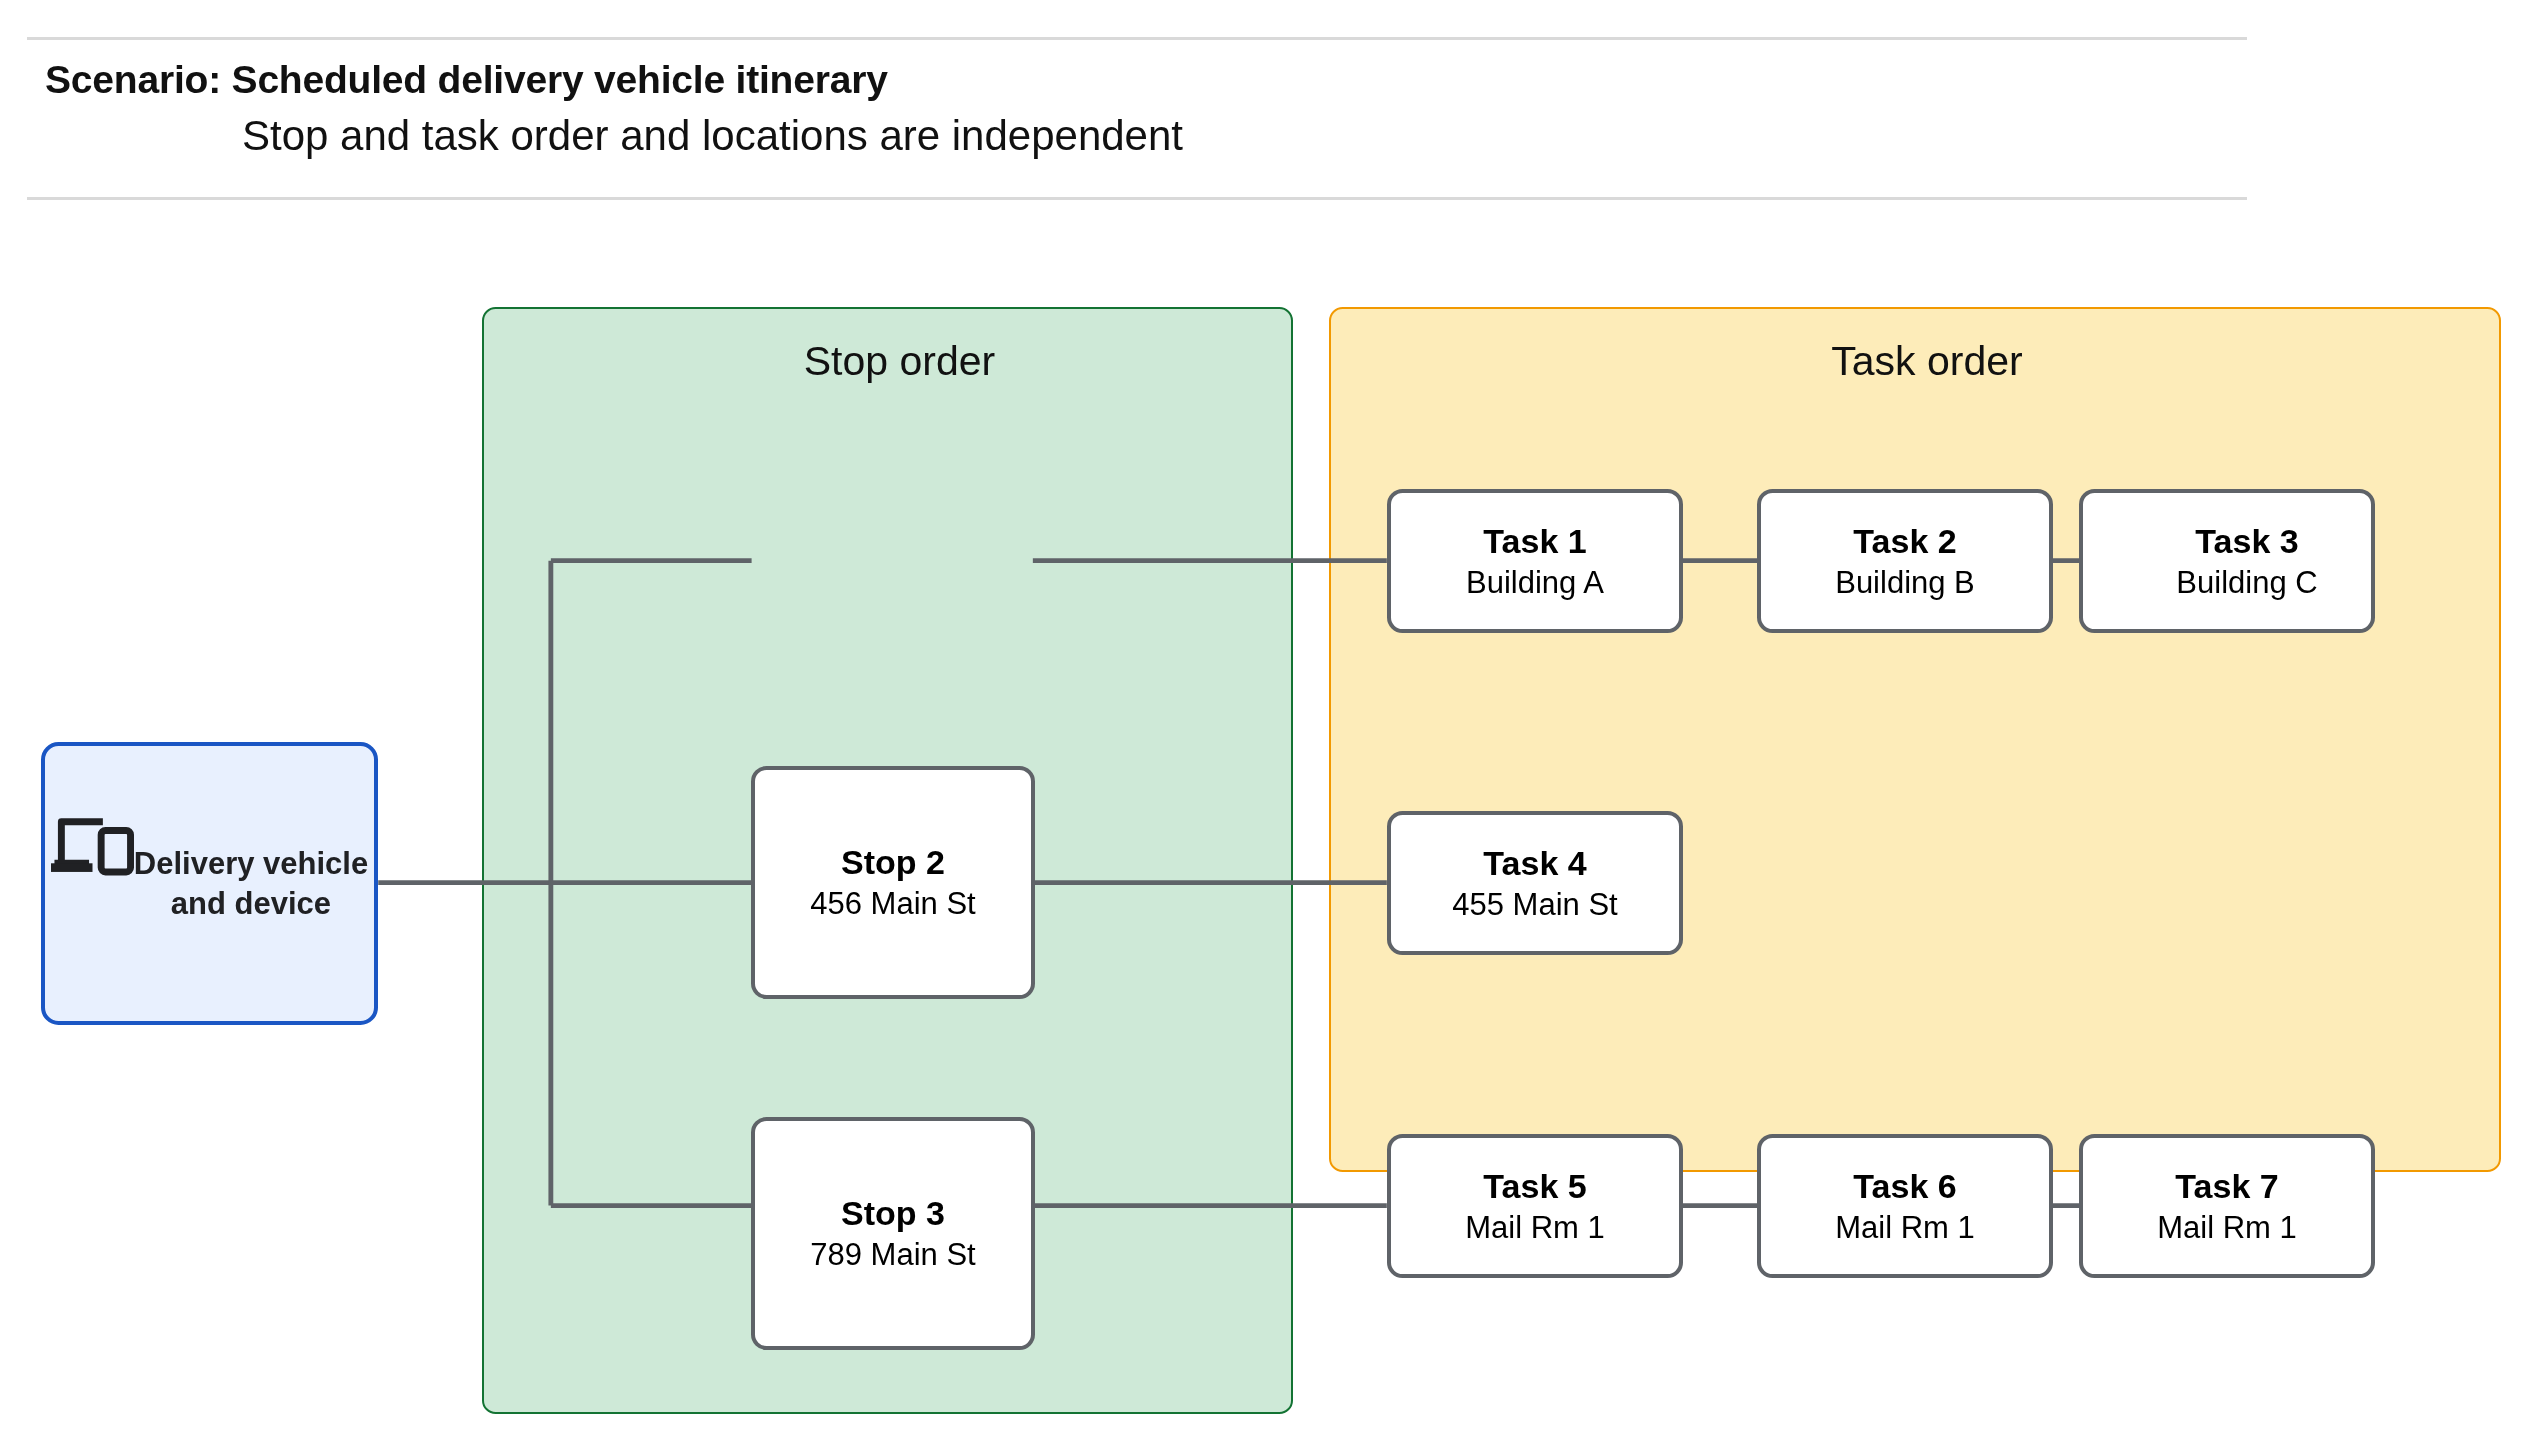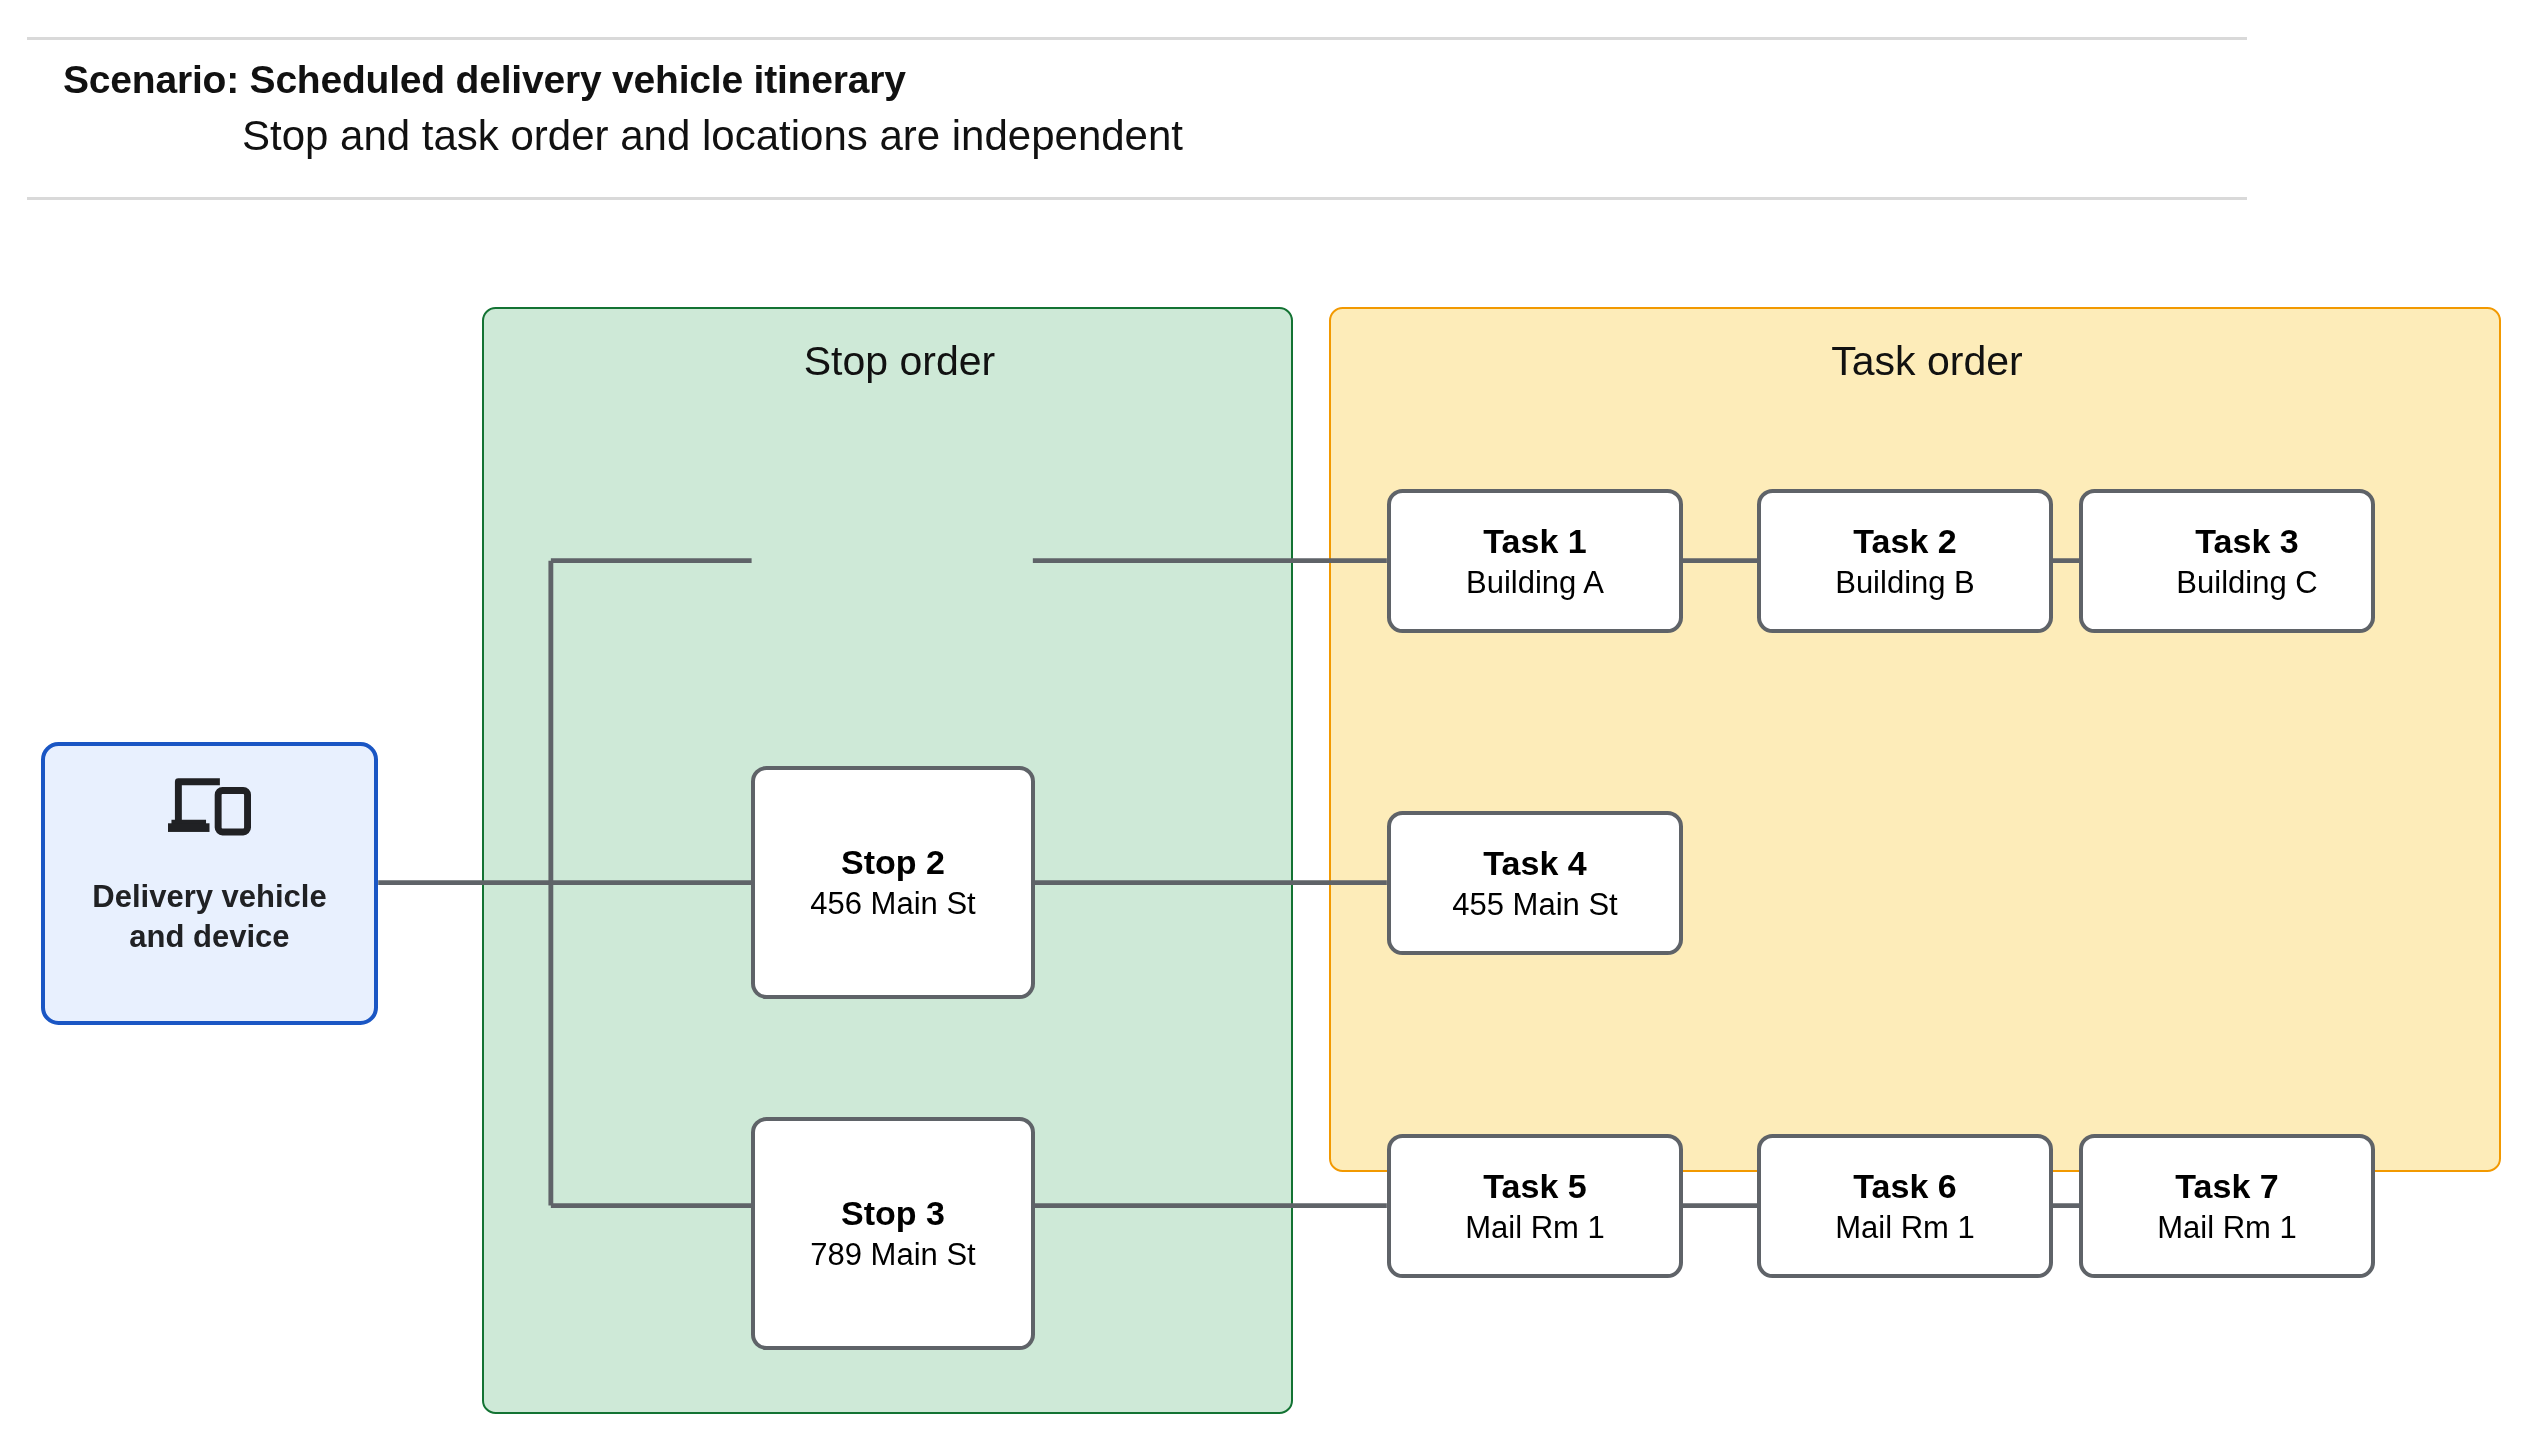--- a/index.html
+++ b/index.html
@@ -30,21 +30,20 @@
 
   #page-title {
     position: absolute;
     left: 45px;
     top: 58px;
     font-size: 39px;
     font-weight: 700;
     color: #111111;
     letter-spacing: -0.2px;
     white-space: nowrap;
-    margin-left: 18px;
   }
   #page-subtitle {
     position: absolute;
     left: 242px;
     top: 112px;
     font-size: 42px;
     font-weight: 400;
     color: #111111;
     white-space: nowrap;
   }
@@ -97,21 +96,20 @@
 
   
   #device-box {
     position: absolute;
     left: 41px; top: 742px;
     width: 337px; height: 283px;
     background: #e8f0fe;
     border: 4.8px solid #1a56c4;
     border-radius: 17.5px;
     display: flex;
-    flex-direction: column;
     align-items: center;
     justify-content: center;
   }
   #device-icon {
     width: 83px; height: 64px;
     margin-top: -37px;
     margin-bottom: 39px;
   }
   #device-label {
     font-size: 31px;

